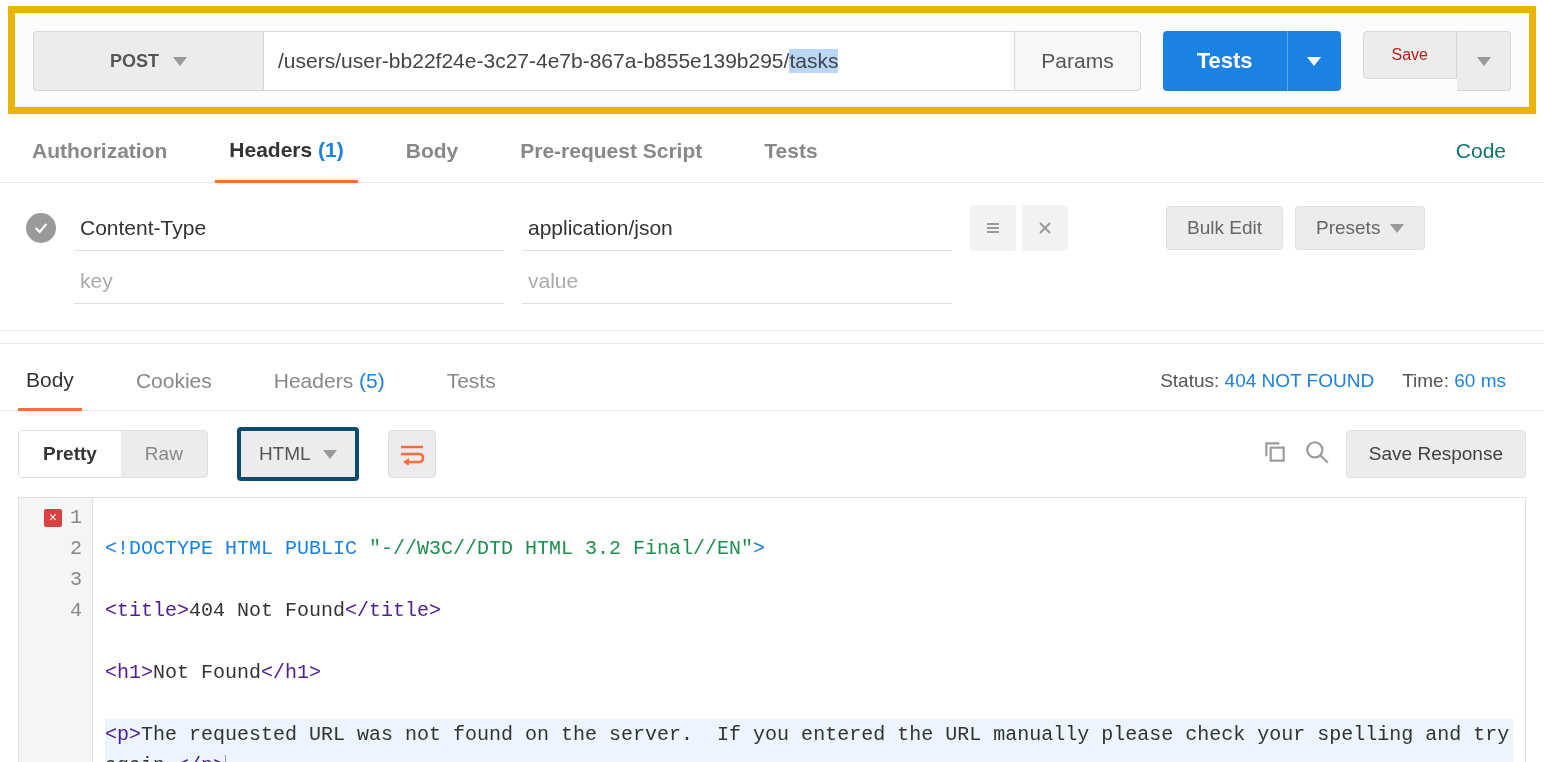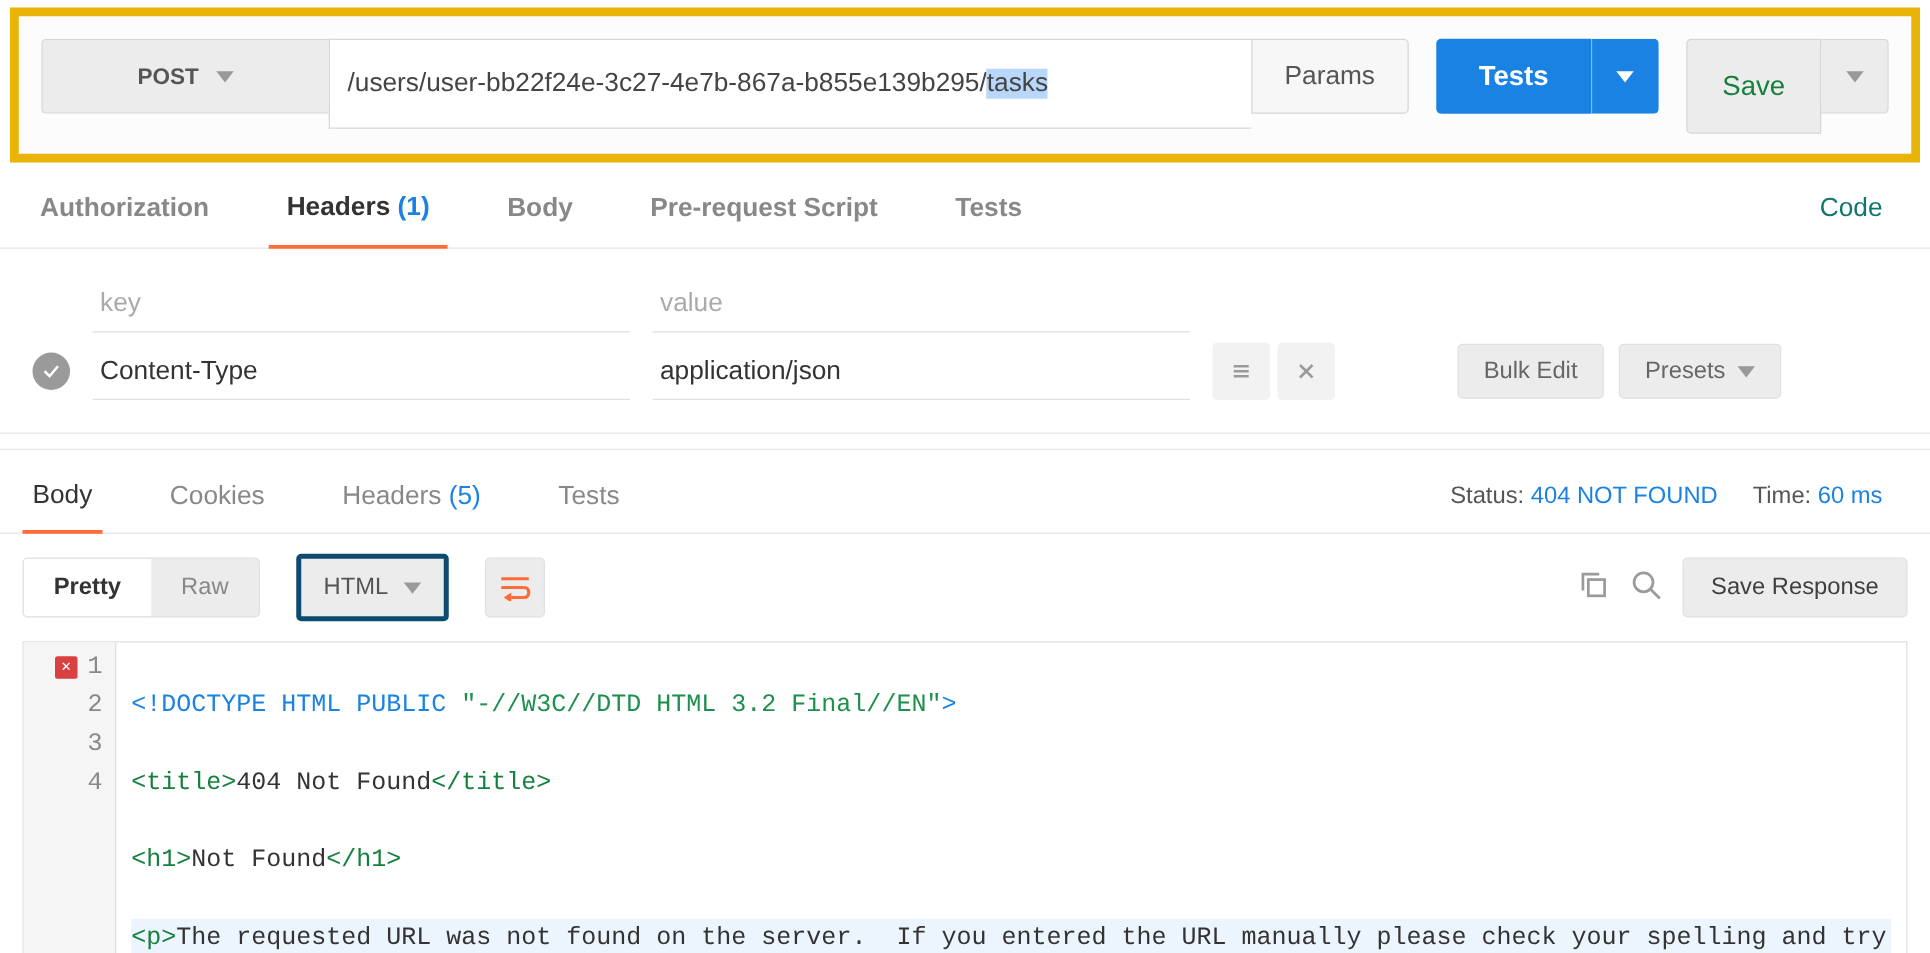--- a/index.html
+++ b/index.html
@@ -4,32 +4,32 @@
 <style>
 * { box-sizing: border-box; margin: 0; padding: 0; }
 body { font-family: -apple-system, BlinkMacSystemFont, "Segoe UI", Helvetica, Arial, sans-serif; font-size: 18px; color: #333; background: #fff; }
 
 .request-bar-outer { border: 7px solid #eab308; border-radius: 0; margin: 6px 8px 0 8px; padding: 18px 18px 16px 18px; background: #fcfcfc; }
 .request-bar { display: flex; gap: 0; align-items: stretch; }
 
 .method-btn { background: #ececec; border: 1px solid #d6d6d6; border-right: none; height: 60px; min-width: 230px; display: flex; align-items: center; justify-content: center; gap: 14px; font-weight: 700; color: #555; border-radius: 4px 0 0 4px; cursor: pointer; }
 .chev-down { width: 0; height: 0; border-left: 7px solid transparent; border-right: 7px solid transparent; border-top: 9px solid #999; }
 
-.url-field { flex: 1; height: 72px; border: 1px solid #d6d6d6; border-right: none; display: flex; align-items: center; padding: 0 14px; background: #fff; color: #444; font-size: 21px; white-space: nowrap; overflow: hidden; }
+.url-field { flex: 1; height: 60px; border: 1px solid #d6d6d6; border-right: none; display: flex; align-items: center; padding: 0 14px; background: #fff; color: #444; font-size: 21px; white-space: nowrap; overflow: hidden; }
 .url-field .hl { background: #b9d7fb; }
 .params-btn { height: 60px; border: 1px solid #d6d6d6; border-radius: 0 4px 4px 0; padding: 0 26px; background: #f7f7f7; display: flex; align-items: center; color: #555; font-size: 21px; cursor: pointer; }
 
 .gap { width: 22px; }
 .send-group { display: flex; }
 .send-btn { background: #1a82e2; color: #fff; border: none; height: 60px; padding: 0 34px; font-size: 22px; font-weight: 600; border-radius: 4px 0 0 4px; cursor: pointer; }
 .send-drop { background: #1a82e2; border: none; border-left: 1px solid rgba(255,255,255,0.3); height: 60px; width: 54px; border-radius: 0 4px 4px 0; display: flex; align-items: center; justify-content: center; cursor: pointer; }
 .send-drop .chev-down { border-top-color: #fff; }
 
 .save-group { display: flex; }
-.save-btn { background: #ececec; border: 1px solid #d6d6d6; height: 76px; padding: 0 28px; font-size: 22px; color: #15803d; border-radius: 4px 0 0 4px; cursor: pointer; }
+.save-btn { background: #ececec; border: 1px solid #d6d6d6; height: 48px; padding: 0 28px; font-size: 16px; color: #b91c1c; border-radius: 4px 0 0 4px; cursor: pointer; }
 .save-drop { background: #ececec; border: 1px solid #d6d6d6; border-left: none; height: 60px; width: 54px; border-radius: 0 4px 4px 0; display: flex; align-items: center; justify-content: center; cursor: pointer; }
 
 .req-tabs { display: flex; align-items: center; padding: 24px 18px 0 18px; border-bottom: 1px solid #e6e6e6; }
 .req-tab { padding: 0 14px 18px 14px; color: #888; font-size: 21px; cursor: pointer; margin-right: 34px; font-weight: bold; }
 .req-tab.active { color: #333; border-bottom: 3px solid #ff6c37; margin-bottom: -1px; }
 .count-badge { color: #1a82e2; }
 .code-link { margin-left: auto; color: #0f766e; font-size: 21px; padding: 0 20px 18px 0; cursor: pointer; }
 
 .headers-area { padding: 22px 26px 18px 26px; border-bottom: 1px solid #e6e6e6; }
 .hdr-row { display: flex; align-items: center; gap: 18px; margin-bottom: 8px; }
@@ -63,21 +63,21 @@
 .save-resp-btn { background: #ececec; border: 1px solid #e0e0e0; border-radius: 4px; padding: 12px 22px; font-size: 19px; color: #404040; cursor: pointer; }
 
 .code-viewer { border: 1px solid #e0e0e0; margin: 0 18px 18px 18px; display: flex; font-family: "SFMono-Regular", Consolas, "Liberation Mono", Menlo, monospace; font-size: 20px; line-height: 1.55; }
 .gutter { background: #f5f5f5; border-right: 1px solid #e0e0e0; padding: 4px 10px 40px 6px; text-align: right; color: #888; min-width: 74px; user-select: none; display: flex; flex-direction: column; }
 .gut-row { display: flex; align-items: center; justify-content: flex-end; gap: 8px; }
 .err-sq { width: 18px; height: 18px; background: #d94040; border-radius: 2px; display: flex; align-items: center; justify-content: center; color: #fff; font-size: 13px; font-weight: 700; line-height: 1; }
 .code-body { padding: 4px 12px 40px 12px; flex: 1; white-space: pre-wrap; word-wrap: break-word; }
 .code-line.sel { background: #ecf4fd; }
 .tok-doctype { color: #1a82e2; }
 .tok-str { color: #1e8f4d; }
-.tok-tag { color: #15803d; text-align: right; }
+.tok-tag { color: #4c1d95; text-align: right; }
 .tok-text { color: #333; }
 .cursor-bar { display: inline-block; width: 1px; height: 22px; background: #999; vertical-align: middle; }
 </style>
 </head>
 <body>
 
 <div class="request-bar-outer">
   <div class="request-bar">
     <div class="method-btn">
       <span>POST</span>
@@ -111,25 +111,20 @@
     <span>Headers</span>
     <span class="count-badge">(1)</span>
   </div>
   <div class="req-tab">Body</div>
   <div class="req-tab">Pre-request Script</div>
   <div class="req-tab">Tests</div>
   <div class="code-link">Code</div>
 </div>
 
 <div class="headers-area">
-  <div class="hdr-row placeholder">
-    <input class="hdr-input" placeholder="key" style="">
-    <input class="hdr-input" placeholder="value" style="">
-    <div class="hdr-spacer"></div>
-  </div>
   <div class="hdr-row">
     <div class="check-circle">
       <svg viewBox="0 0 24 24" fill="none" stroke="#fff" stroke-width="3">
           <polyline points="4,12 10,18 20,6"></polyline>
         </svg>
     </div>
     <input class="hdr-input" value="Content-Type" style="">
     <input class="hdr-input" value="application/json" style="">
     <div class="hdr-icons">
       <div class="icon-box">
@@ -147,20 +142,25 @@
       </div>
     </div>
     <div class="hdr-btns">
       <div class="grey-btn">Bulk Edit</div>
       <div class="grey-btn">
         <span>Presets</span>
         <span class="chev-down"></span>
       </div>
     </div>
   </div>
+  <div class="hdr-row placeholder">
+    <input class="hdr-input" placeholder="key" style="">
+    <input class="hdr-input" placeholder="value" style="">
+    <div class="hdr-spacer"></div>
+  </div>
 </div>
 
 <div class="response-panel">
   <div class="resp-tabs">
     <div class="resp-tab active">Body</div>
     <div class="resp-tab">Cookies</div>
     <div class="resp-tab">
       <span>Headers</span>
       <span class="count-badge">(5)</span>
     </div>

